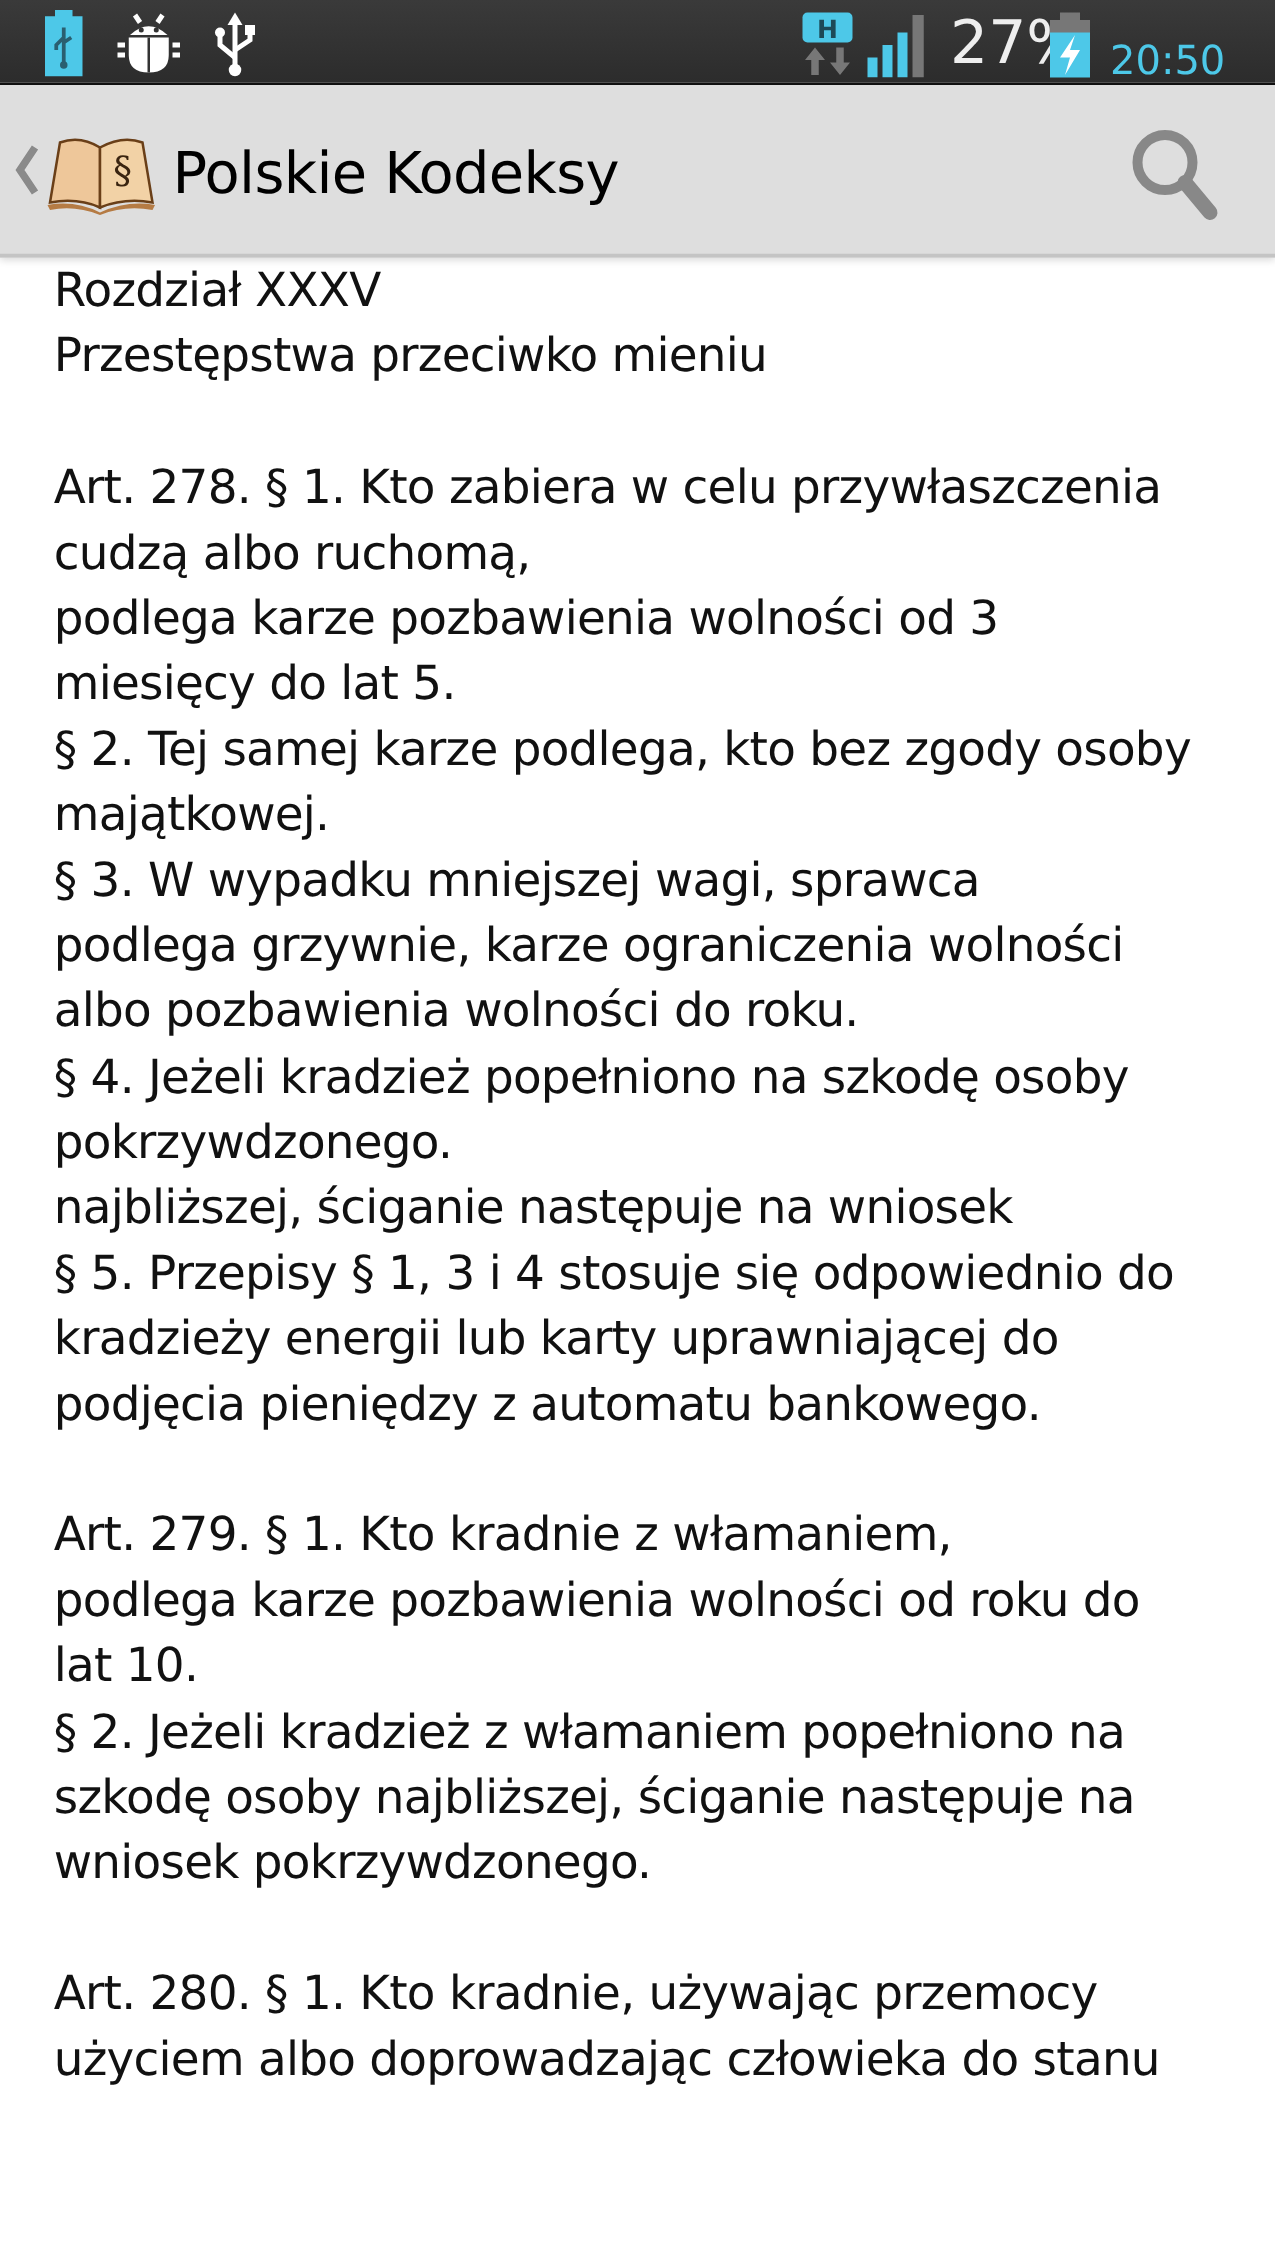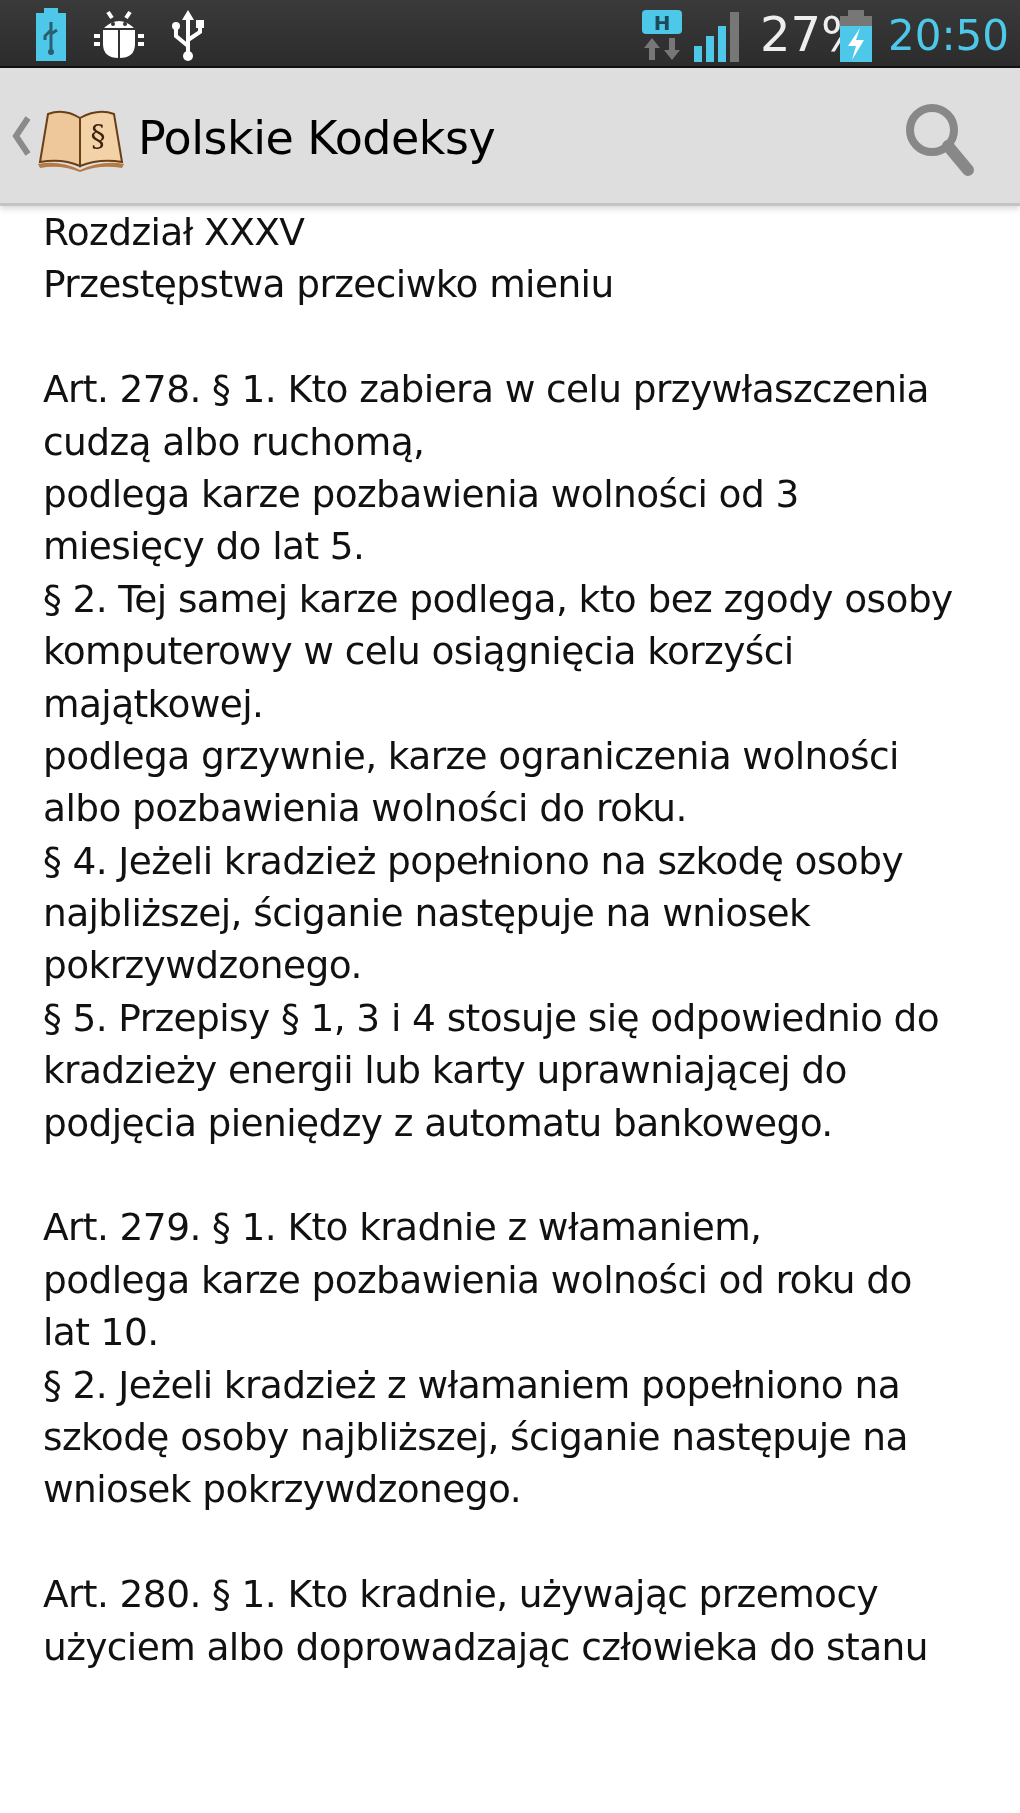--- a/index.html
+++ b/index.html
@@ -107,21 +107,21 @@
   <span class="sb-text" style="left:760px;color:#eeeeee;font-size:48px;">27%</span>
 
   <span class="sb-icon" style="left:838px;top:8px;">
     <svg width="36" height="56" viewBox="0 0 36 56">
       <rect x="10" y="2" width="16" height="8" fill="#777"></rect>
       <rect x="2" y="8" width="32" height="12" fill="#777"></rect>
       <rect x="2" y="18" width="32" height="36" fill="#4dc8e8"></rect>
       <path d="M22 20 L10 38 L18 38 L14 52 L26 32 L18 32 Z" fill="#fff"></path>
     </svg>
   </span>
-  <span class="sb-text" style="left:888px;color:#4dc8e8;font-size:42px;top:12px;">20:50</span>
+  <span class="sb-text" style="left:888px;color:#4dc8e8;font-size:32px;top:24px;">20:50</span>
 </div>
 
 <div class="action-bar">
   <div style="position:absolute;left:0;top:0;width:130px;height:135px;">
     <span class="up-chevron">
       <svg width="22" height="40" viewBox="0 0 22 40">
           <path d="M18 2 L6 20 L18 38" stroke="#8a8a8a" stroke-width="6" fill="none"></path>
         </svg>
     </span>
     <span class="app-icon">
@@ -146,27 +146,27 @@
 
 <div class="content">
   <div class="line">Rozdział XXXV</div>
   <div class="line">Przestępstwa przeciwko mieniu</div>
   <div class="blank"></div>
   <div class="line">Art. 278. § 1. Kto zabiera w celu przywłaszczenia</div>
   <div class="line">cudzą albo ruchomą,</div>
   <div class="line">podlega karze pozbawienia wolności od 3</div>
   <div class="line">miesięcy do lat 5.</div>
   <div class="line">§ 2. Tej samej karze podlega, kto bez zgody osoby</div>
-  <div class="line">komputerowy w celu osiągnięcia korzyści</div>
   <div class="line">majątkowej.</div>
+  <div class="line">§ 3. W wypadku mniejszej wagi, sprawca</div>
   <div class="line">podlega grzywnie, karze ograniczenia wolności</div>
   <div class="line">albo pozbawienia wolności do roku.</div>
   <div class="line">§ 4. Jeżeli kradzież popełniono na szkodę osoby</div>
+  <div class="line">pokrzywdzonego.</div>
   <div class="line">najbliższej, ściganie następuje na wniosek</div>
-  <div class="line">pokrzywdzonego.</div>
   <div class="line">§ 5. Przepisy § 1, 3 i 4 stosuje się odpowiednio do</div>
   <div class="line">kradzieży energii lub karty uprawniającej do</div>
   <div class="line">podjęcia pieniędzy z automatu bankowego.</div>
   <div class="blank"></div>
   <div class="line">Art. 279. § 1. Kto kradnie z włamaniem,</div>
   <div class="line">podlega karze pozbawienia wolności od roku do</div>
   <div class="line">lat 10.</div>
   <div class="line">§ 2. Jeżeli kradzież z włamaniem popełniono na</div>
   <div class="line">szkodę osoby najbliższej, ściganie następuje na</div>
   <div class="line">wniosek pokrzywdzonego.</div>

